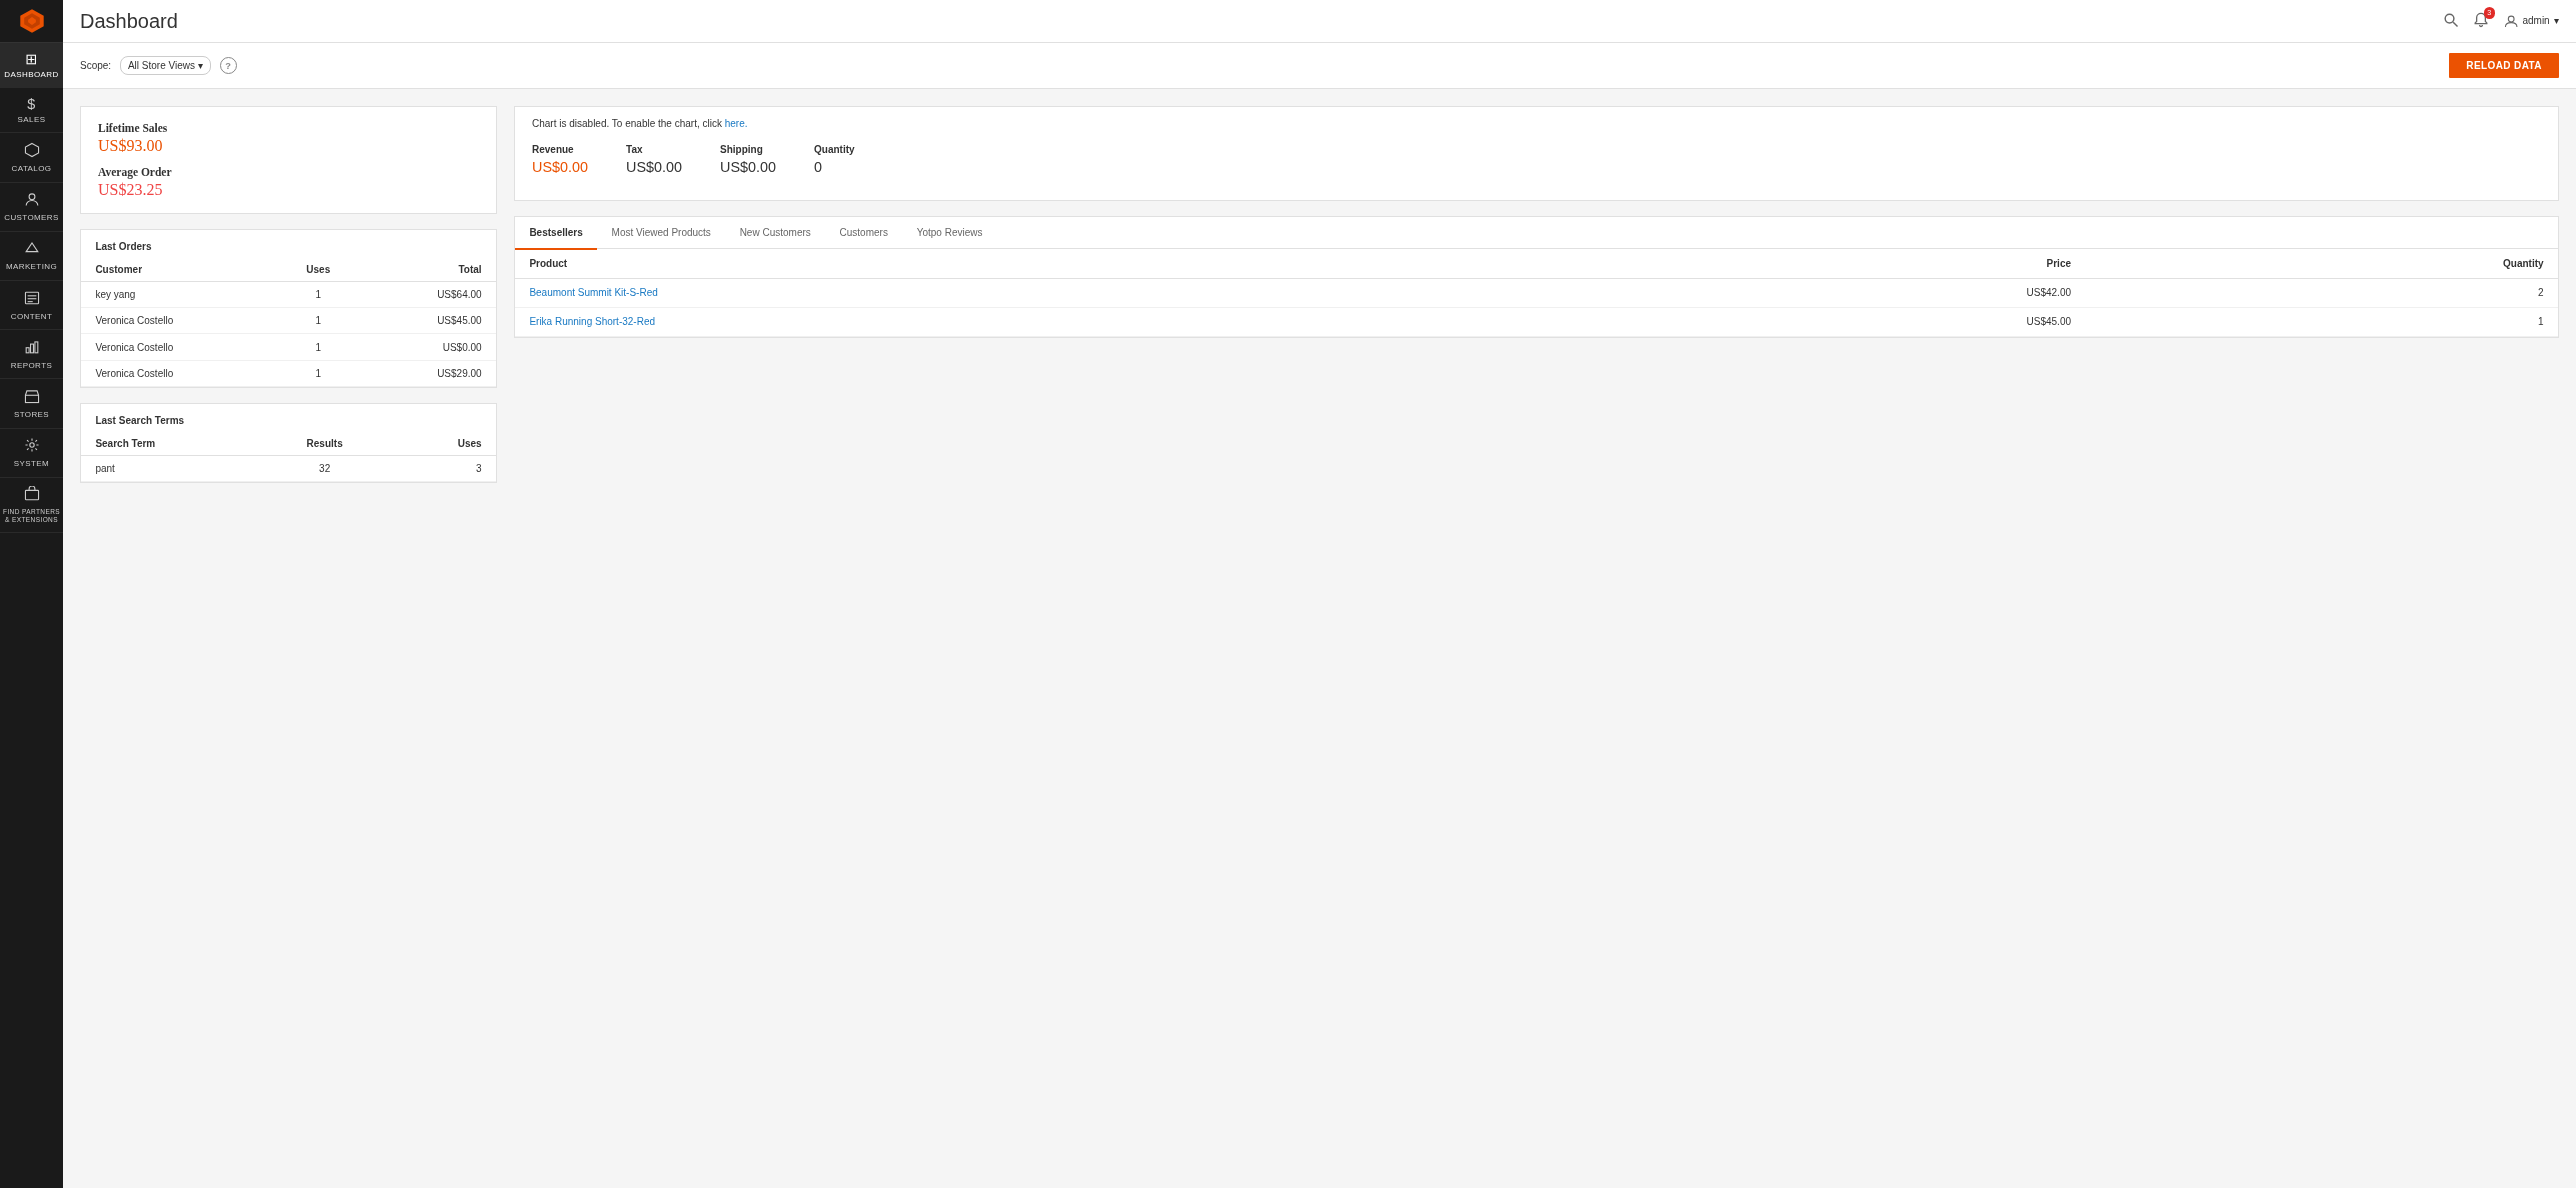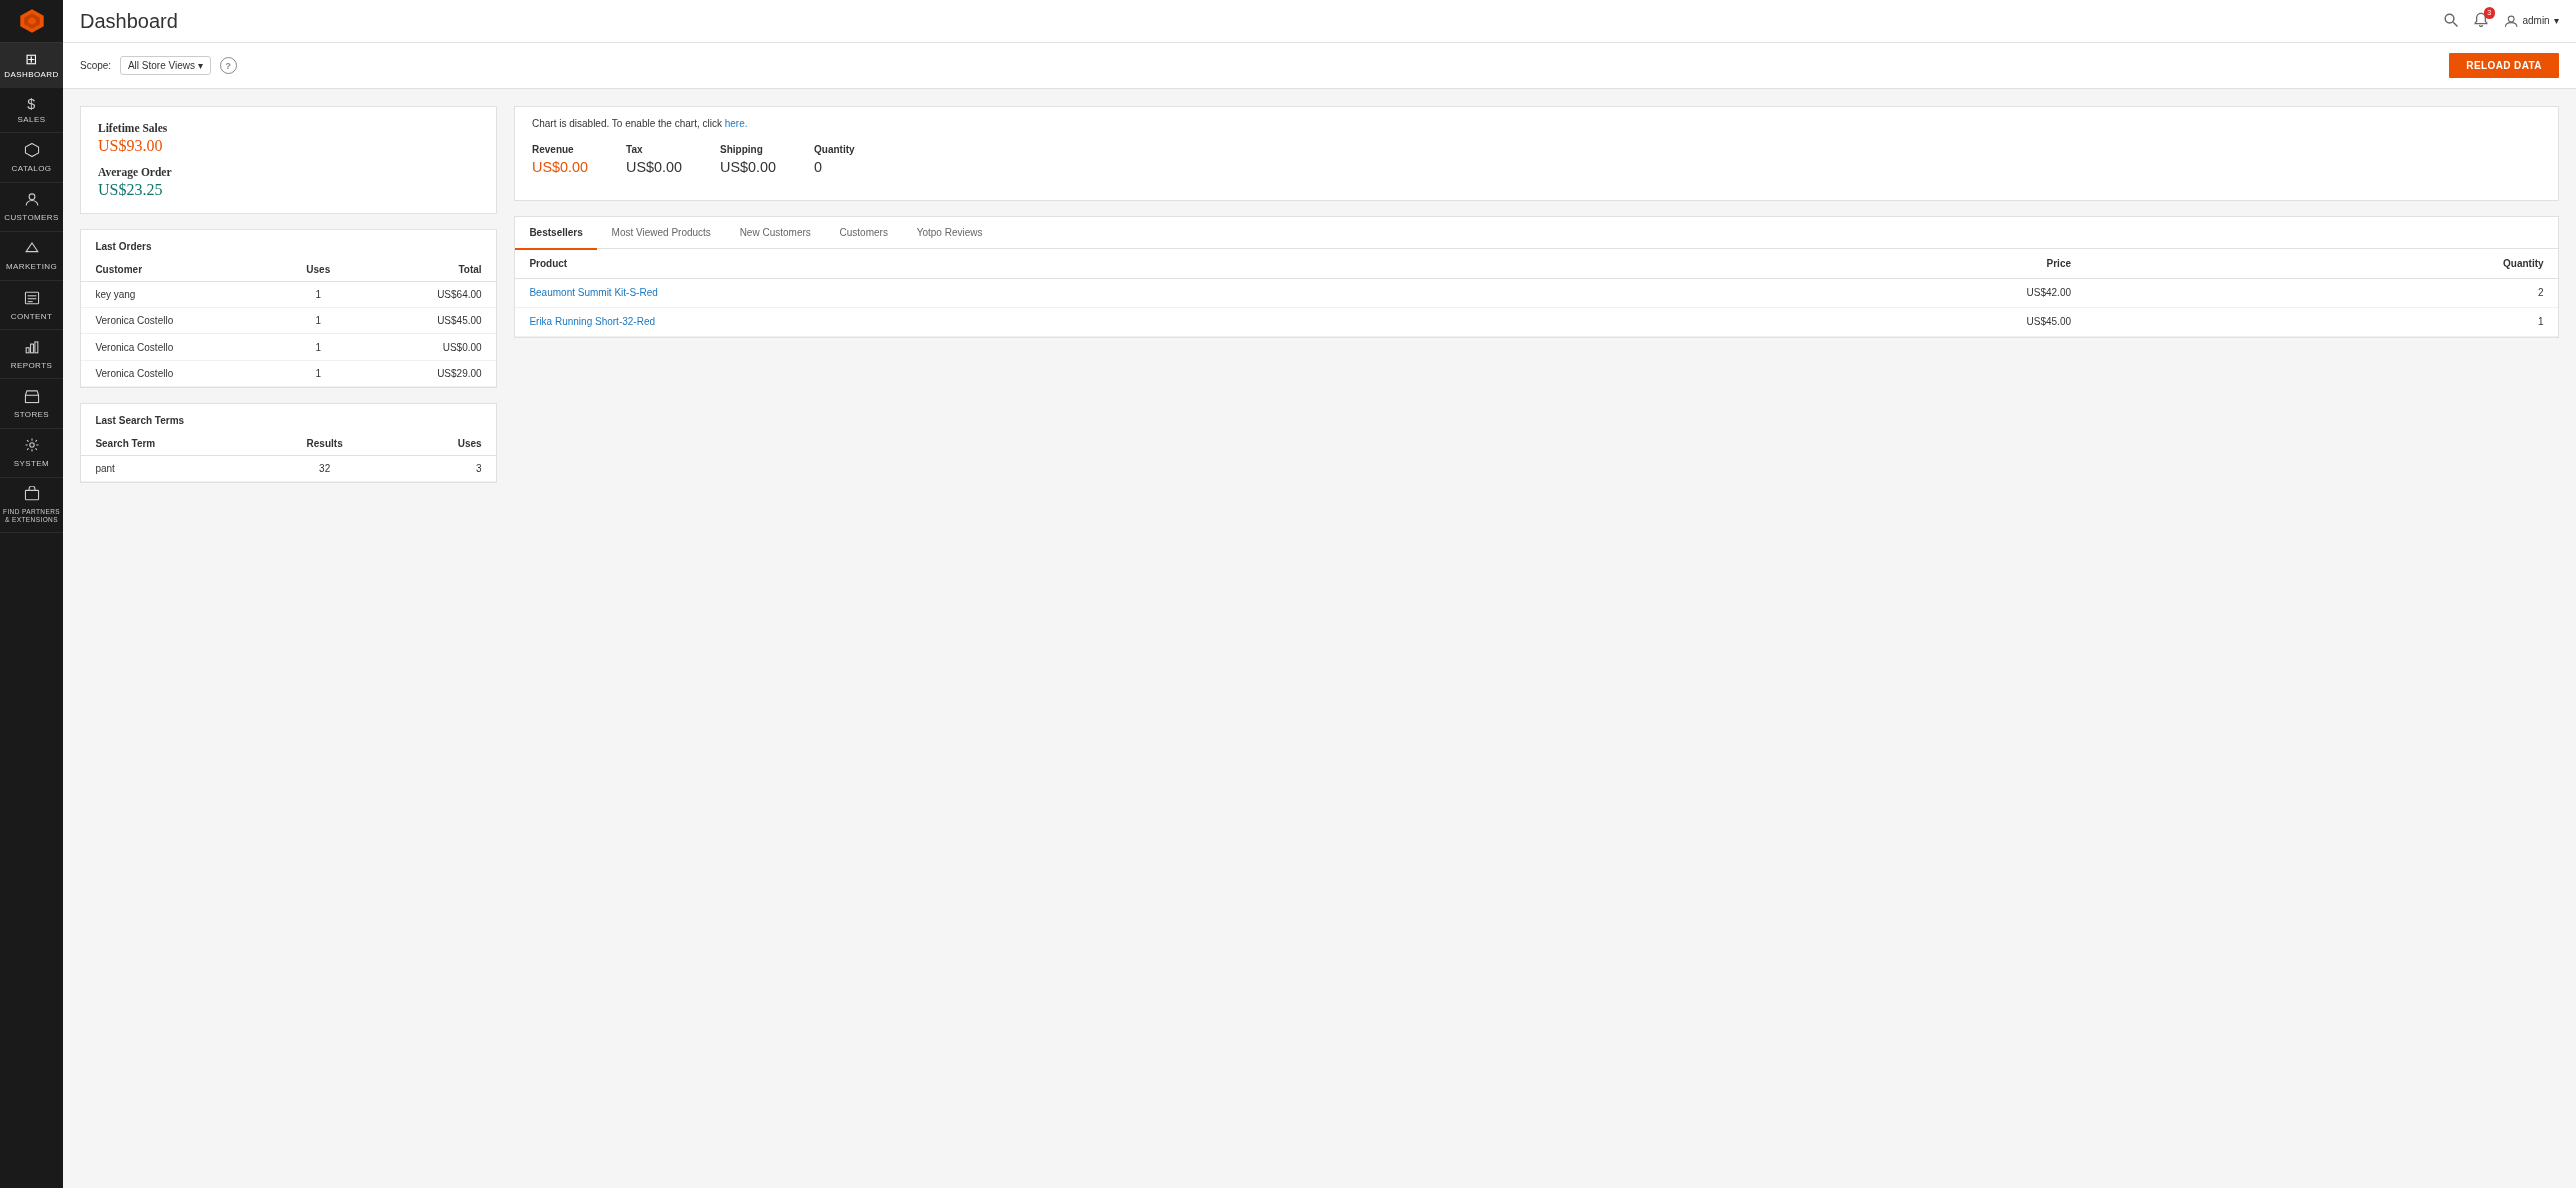--- a/index.html
+++ b/index.html
@@ -133,21 +133,21 @@
     }
     .scope-select {
       display: flex;
       align-items: center;
       gap: 2.9px;
       font-size: 10px;
       color: #333;
       cursor: pointer;
       border: 0.7px solid #ccc;
       padding: 2.9px 7.2px;
-      border-radius: 3px;
+      border-radius: 8px;
       background: #fff;
     }
     .help-icon {
       width: 17px;
       height: 17px;
       border-radius: 50%;
       border: 1.4px solid #888;
       display: flex;
       align-items: center;
       justify-content: center;
@@ -197,21 +197,21 @@
       margin-bottom: 2.9px;
     }
     .stat-value-orange {
       font-size: 16px;
       color: #eb5202;
       font-weight: 400;
       margin-bottom: 11.5px;
     }
     .stat-value-dark {
       font-size: 16px;
-      color: #0f766e;
+      color: #ef4444;
       font-weight: 400;
     }
 
     
     .section-card {
       background: #fff;
       border: 0.7px solid #e0e0e0;
       margin-bottom: 14.4px;
     }
     .section-title {

